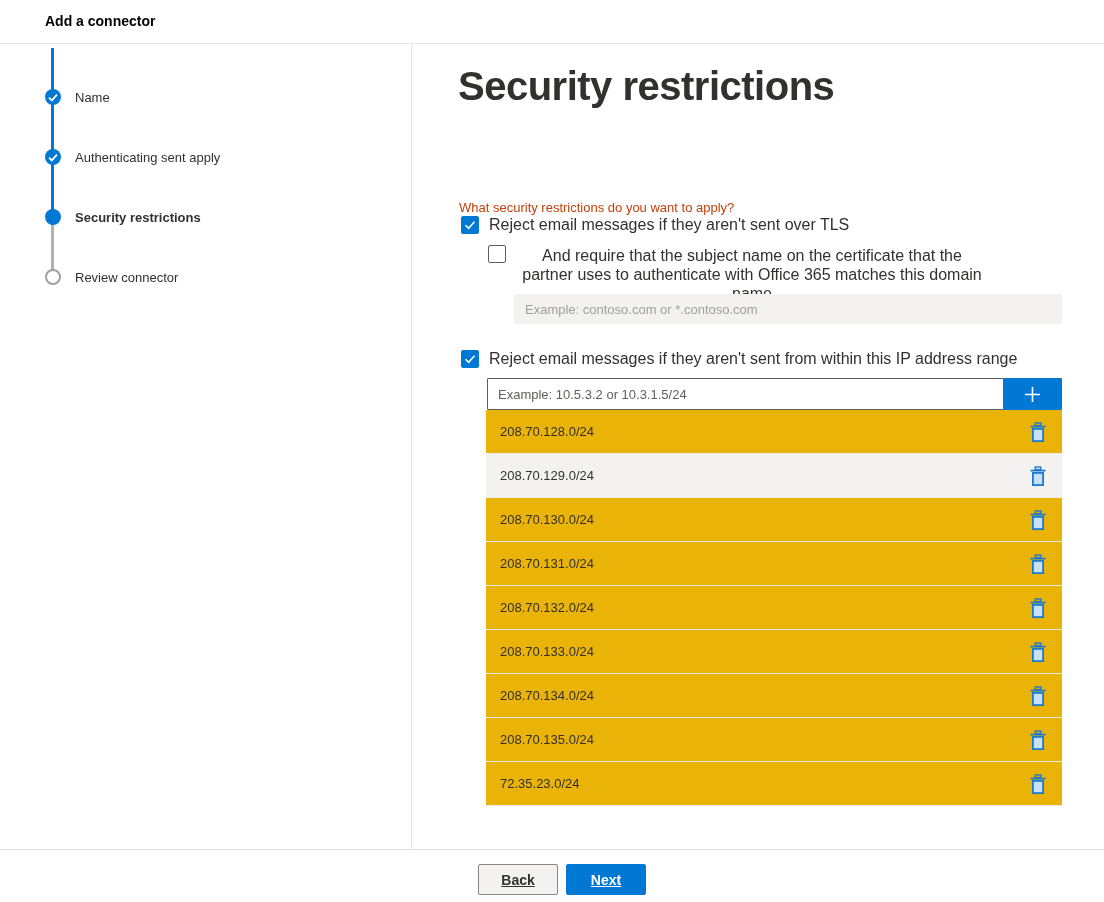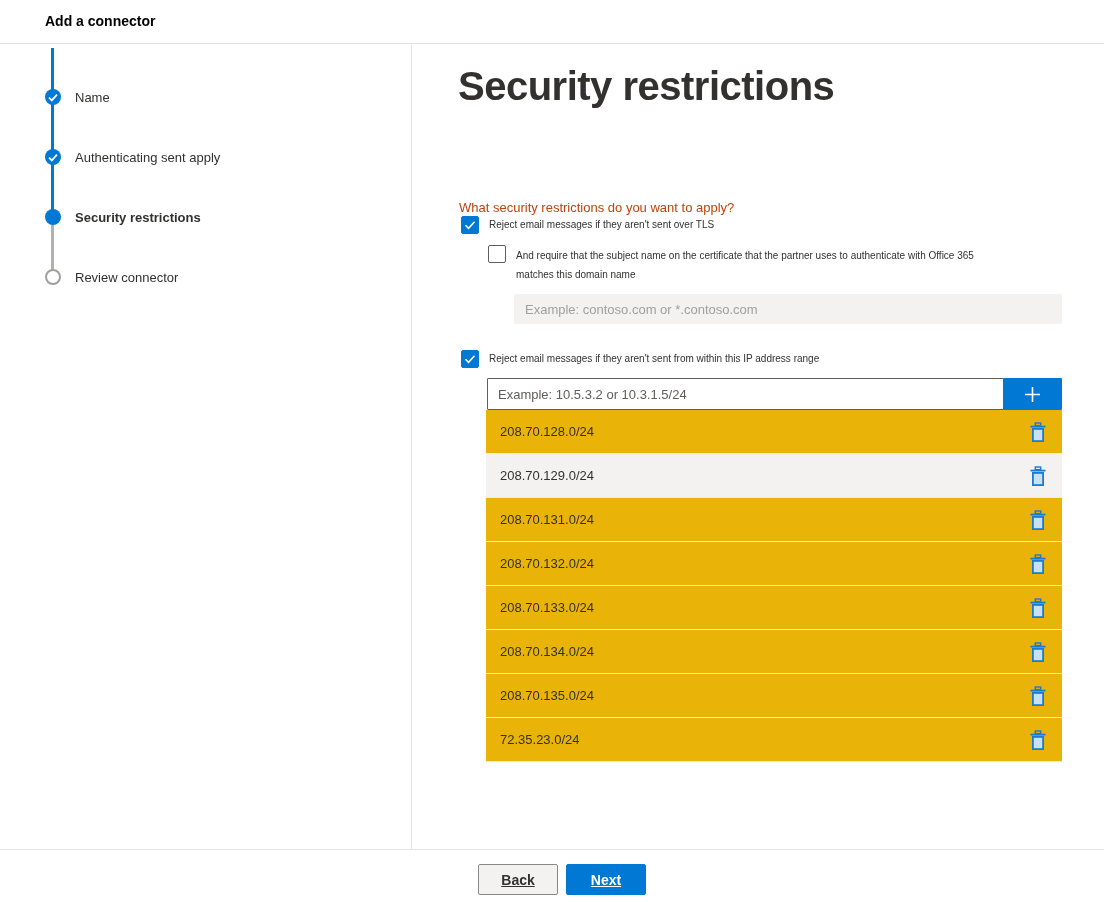--- a/index.html
+++ b/index.html
@@ -35,21 +35,21 @@
 
   .cb-row { position:absolute; display:flex; gap:10px; align-items:flex-start; }
   #cb-tls  { left:461px; top:216px; }
   #cb-cert { left:488px; top:245px; }
   #cb-ip   { left:461px; top:350px; }
   .checkbox { width:18px; height:18px; border:1px solid #605e5c; border-radius:2px; background:#fff;
               display:flex; align-items:center; justify-content:center; cursor:pointer; flex:0 0 18px; }
   .checkbox svg { visibility:hidden; }
   .checkbox.checked { background:#0078d4; border-color:#0078d4; }
   .checkbox.checked svg { visibility:visible; }
-  .cb-label { font-size:10px; line-height:18px; color:#323130; cursor:pointer; }
+  .cb-label { font-size:16px; line-height:18px; color:#323130; cursor:pointer;text-align:center; }
   #cb-cert .cb-label { max-width:472px; line-height:19px; padding-top:1px; }
 
   .text-input { font-family:inherit; font-size:13px; color:#323130; padding:3px 10px; outline:none; }
   #domain-input { position:absolute; left:514px; top:294px; width:548px; height:30px;
                   background:#f3f2f1; border:1px solid #f3f2f1; border-radius:2px; }
   #domain-input::placeholder { color:#a19f9d; }
   #ip-input { position:absolute; left:487px; top:378px; width:517px; height:32px;
               background:#fff; border:1px solid #605e5c; border-radius:1px; }
   #ip-input::placeholder { color:#605e5c; }
   #add-btn { position:absolute; left:1003px; top:378px; width:59px; height:32px;
@@ -165,20 +165,30 @@
     <span class="ip-text">208.70.129.0/24</span>
     <button class="delete-btn">
       <svg width="16" height="20" viewBox="0 0 16 20">
         <rect x="5.3" y="1" width="5.4" height="2.6" fill="none" stroke="#1b7bd0" stroke-width="1.4"></rect>
         <line x1="0.5" y1="4.6" x2="15.5" y2="4.6" stroke="#1b7bd0" stroke-width="1.8"></line>
         <rect x="2.9" y="6.9" width="10.2" height="12.2" fill="#c7e0f4" stroke="#1b7bd0" stroke-width="1.8"></rect>
       </svg>
     </button>
   </div>
       <div class="ip-row">
+    <span class="ip-text">208.70.130.0/24</span>
+    <button class="delete-btn">
+      <svg width="16" height="20" viewBox="0 0 16 20">
+        <rect x="5.3" y="1" width="5.4" height="2.6" fill="none" stroke="#1b7bd0" stroke-width="1.4"></rect>
+        <line x1="0.5" y1="4.6" x2="15.5" y2="4.6" stroke="#1b7bd0" stroke-width="1.8"></line>
+        <rect x="2.9" y="6.9" width="10.2" height="12.2" fill="#c7e0f4" stroke="#1b7bd0" stroke-width="1.8"></rect>
+      </svg>
+    </button>
+  </div>
+      <div class="ip-row">
     <span class="ip-text">208.70.131.0/24</span>
     <button class="delete-btn">
       <svg width="16" height="20" viewBox="0 0 16 20">
         <rect x="5.3" y="1" width="5.4" height="2.6" fill="none" stroke="#1b7bd0" stroke-width="1.4"></rect>
         <line x1="0.5" y1="4.6" x2="15.5" y2="4.6" stroke="#1b7bd0" stroke-width="1.8"></line>
         <rect x="2.9" y="6.9" width="10.2" height="12.2" fill="#c7e0f4" stroke="#1b7bd0" stroke-width="1.8"></rect>
       </svg>
     </button>
   </div>
       <div class="ip-row">

